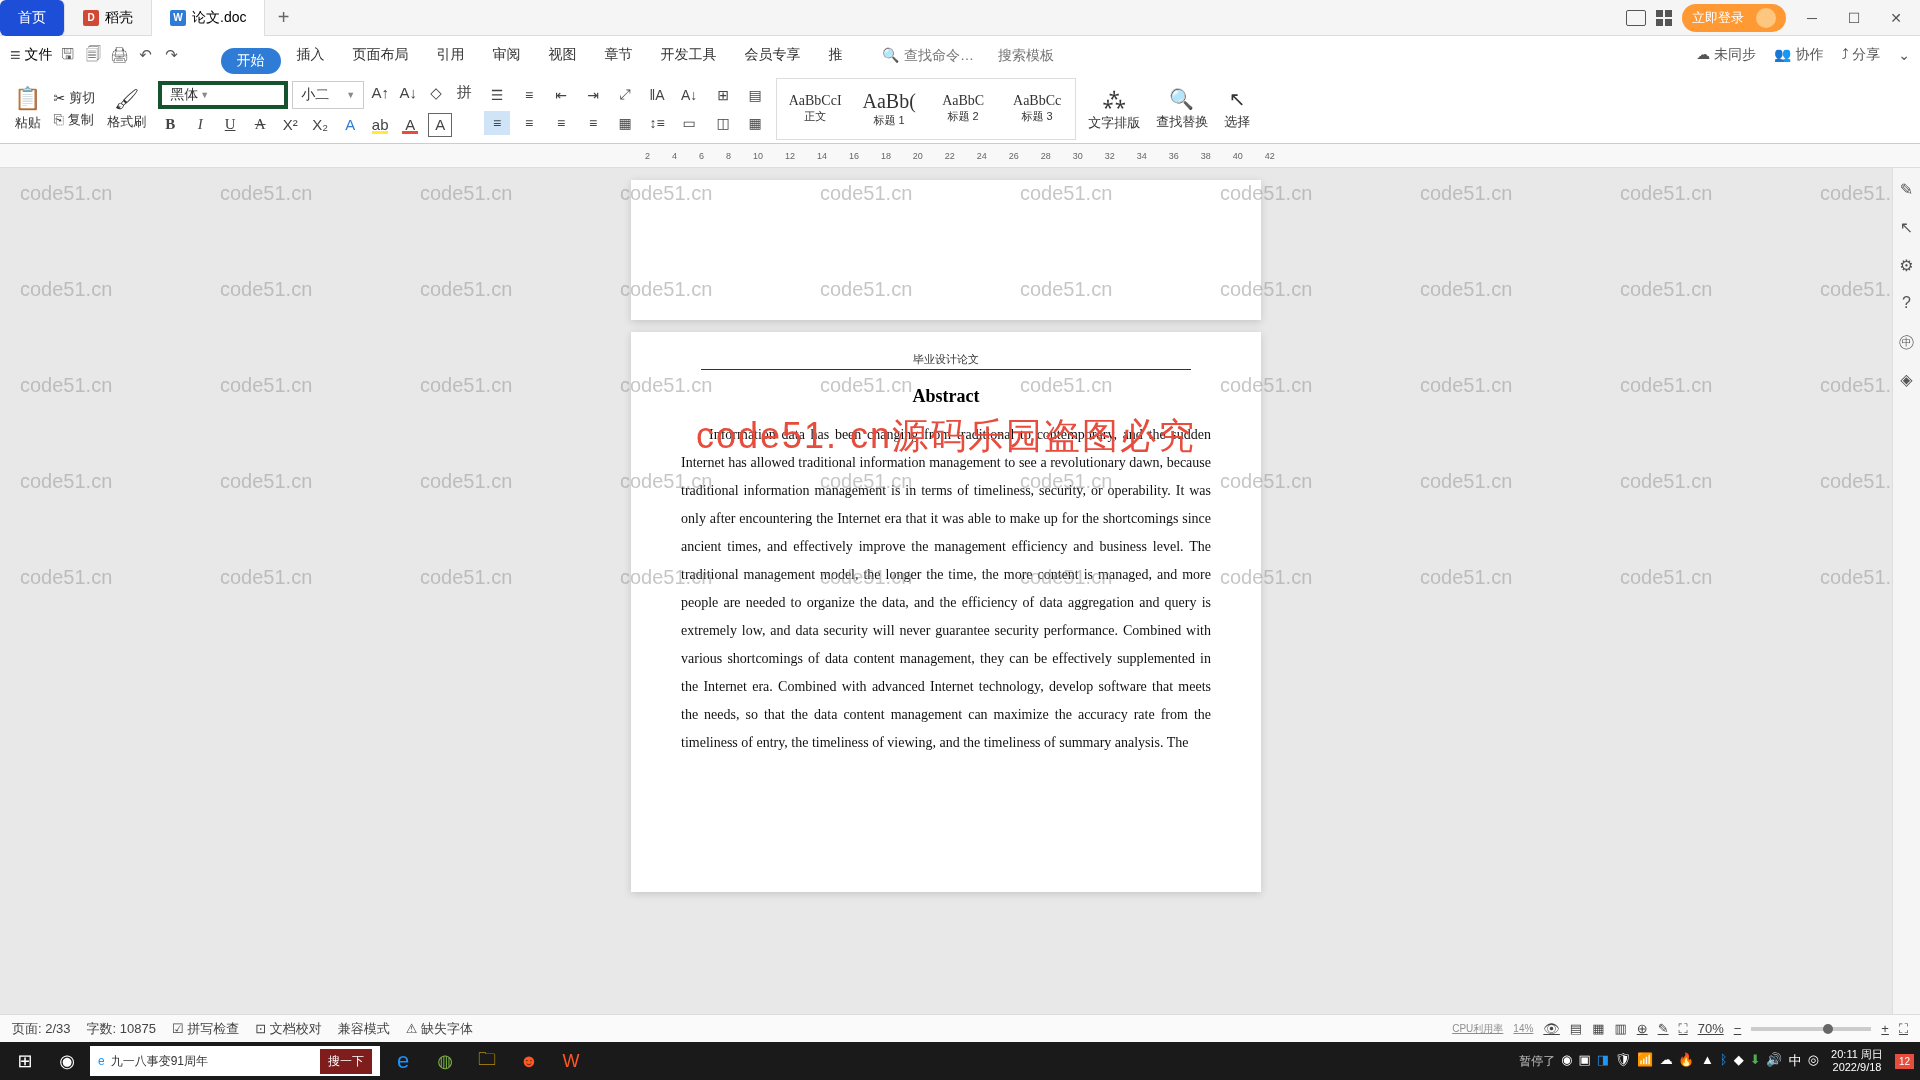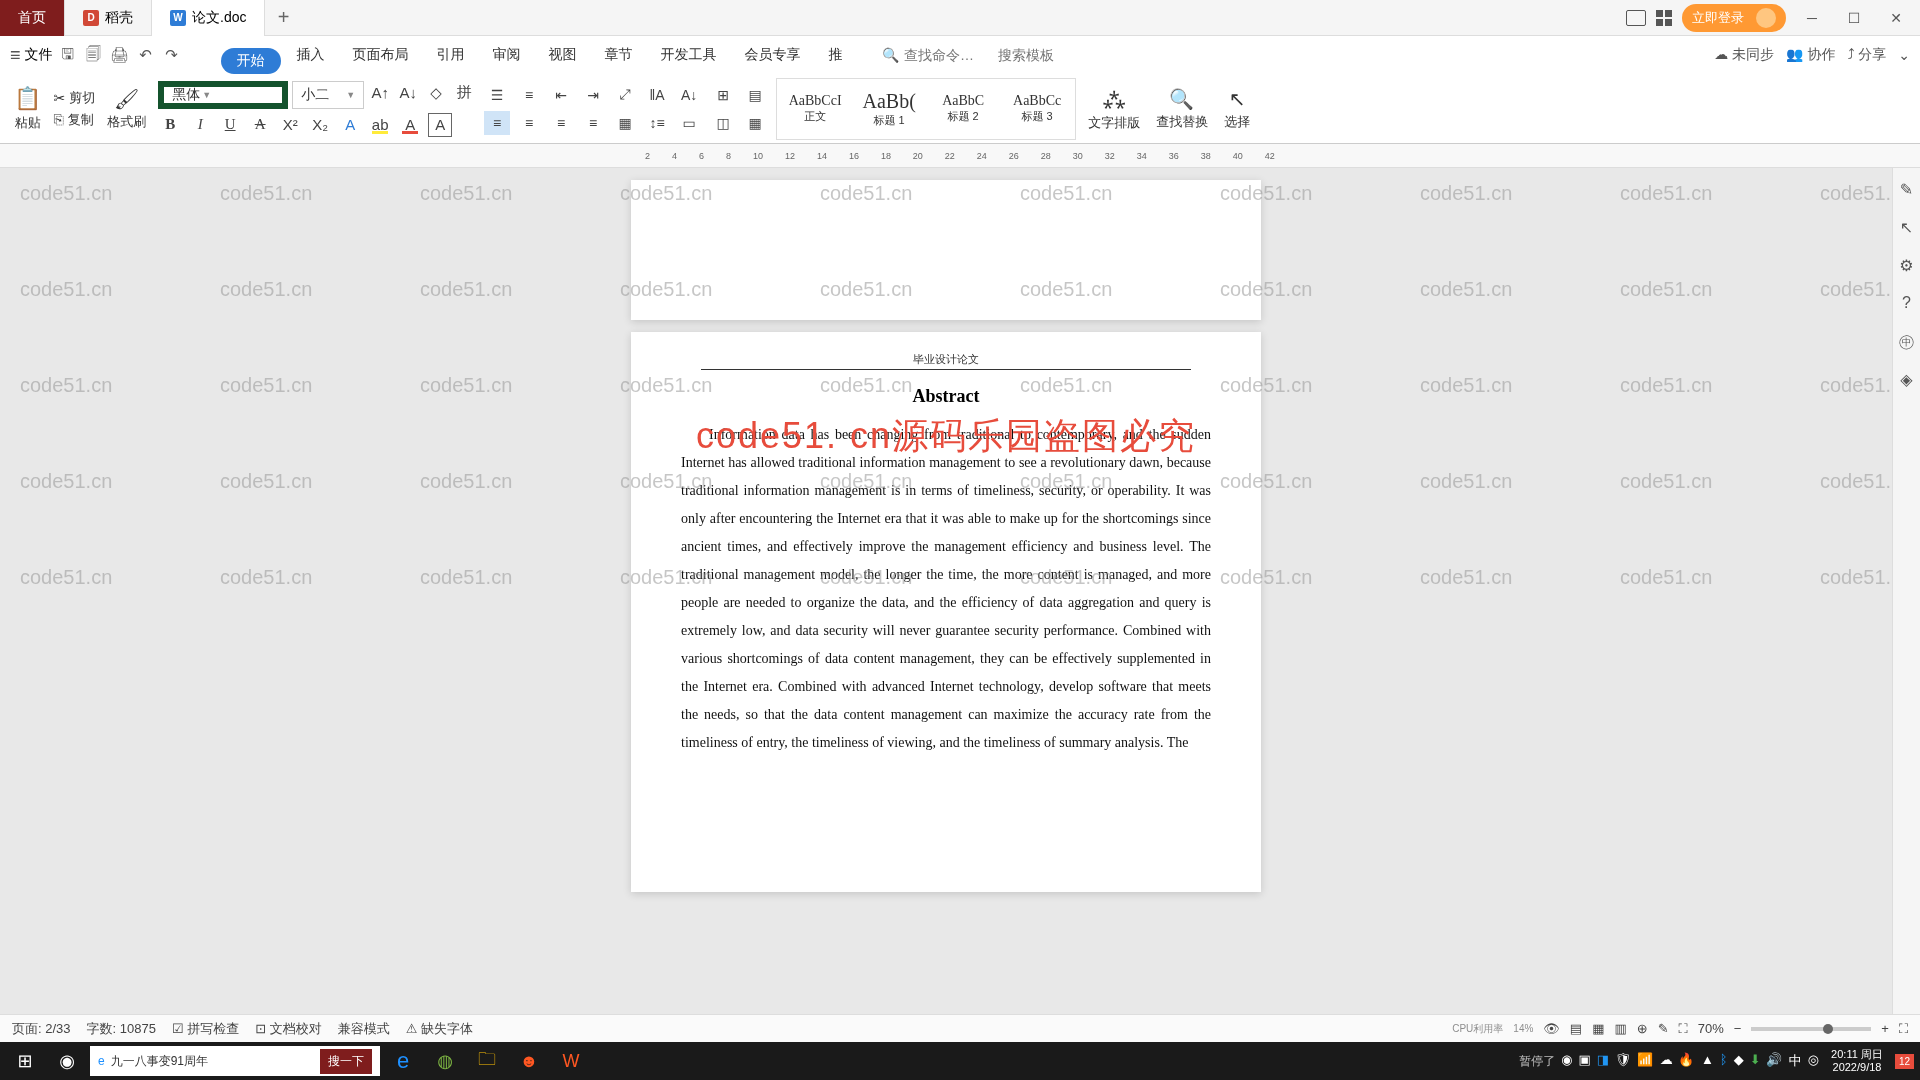--- a/index.html
+++ b/index.html
@@ -1,44 +1,44 @@
 <!DOCTYPE html>
 <html><head>
 <meta charset="utf-8">
 <style>
 *{margin:0;padding:0;box-sizing:border-box;font-family:"Microsoft YaHei",sans-serif;}
 body{width:1920px;height:1080px;background:#fff;overflow:hidden;position:relative;}
 .tabbar{height:36px;background:#f5f5f5;display:flex;align-items:center;border-bottom:1px solid #ddd;}
 .tab{height:36px;padding:0 18px;display:flex;align-items:center;gap:6px;font-size:14px;border-right:1px solid #ddd;cursor:pointer;}
-.tab.home{background:#7f1d1d;color:#fff;}
+.tab.home{background:#1d4ed8;color:#fff;border-radius:6px;}
 .tab.active{background:#fff;}
 .tab-icon{width:16px;height:16px;display:inline-block;}
 .tab-ico-k{background:#d14836;color:#fff;font-size:10px;font-weight:bold;border-radius:2px;text-align:center;line-height:16px;}
 .tab-ico-w{background:#2e7cd6;color:#fff;font-size:10px;font-weight:bold;border-radius:2px;text-align:center;line-height:16px;}
 .tab-plus{width:36px;text-align:center;font-size:20px;color:#666;}
 .tabbar-right{margin-left:auto;display:flex;align-items:center;gap:10px;padding-right:8px;}
 .rect-ico{width:20px;height:16px;border:1.5px solid #555;border-radius:2px;}
 .grid-ico{width:16px;height:16px;display:grid;grid-template-columns:1fr 1fr;gap:2px;}
 .grid-ico span{background:#555;}
 .login-btn{background:#ff9933;color:#fff;padding:4px 10px;border-radius:14px;font-size:13px;display:flex;align-items:center;gap:12px;}
 .avatar{width:20px;height:20px;border-radius:50%;background:#ffc680;}
 .win-btn{width:32px;height:28px;display:flex;align-items:center;justify-content:center;color:#555;font-size:14px;}
 .menubar{height:38px;display:flex;align-items:center;padding:0 10px;gap:4px;font-size:14px;}
 .ham{font-size:18px;color:#555;}
 .mini-ico{width:22px;height:22px;color:#555;display:flex;align-items:center;justify-content:center;font-size:15px;}
 .menu-tab{padding:4px 12px;color:#333;}
 .menu-tab.active{background:#2e7cd6;color:#fff;border-radius:14px;padding:4px 16px;margin-top:12px;}
-.menubar-right{margin-left:auto;display:flex;align-items:center;gap:12px;color:#555;}
+.menubar-right{margin-left:auto;display:flex;align-items:center;gap:18px;color:#555;}
 .search-cmd{border:none;outline:none;font-size:14px;width:90px;}
 .ribbon{height:70px;border-bottom:1px solid #ccc;display:flex;align-items:center;padding:4px 10px;gap:8px;font-size:13px;color:#333;}
 .rgrp{display:flex;flex-direction:column;align-items:center;justify-content:center;gap:2px;padding:0 4px;}
 .rclip{display:flex;flex-direction:column;gap:4px;font-size:13px;}
 .rclip-row{display:flex;align-items:center;gap:4px;}
 .scissors{font-size:14px;}
-.font-sel{border:6px solid #14532d;height:28px;padding:0 8px;min-width:130px;font-size:14px;display:flex;align-items:center;}
+.font-sel{border:4px solid #14532d;height:28px;padding:0 8px;min-width:130px;font-size:14px;display:flex;align-items:center;}
 .size-sel{border:1px solid #ccc;height:28px;padding:0 8px;width:72px;font-size:14px;display:flex;align-items:center;justify-content:space-between;}
 .fbtn{width:24px;height:24px;display:flex;align-items:center;justify-content:center;font-size:15px;color:#444;}
 .fbtn.b{font-weight:bold;font-family:serif;}
 .fbtn.i{font-style:italic;font-family:serif;}
 .fbtn.u{text-decoration:underline;font-family:serif;}
 .fbtn.s{text-decoration:line-through;font-family:serif;}
 .color-bar{height:3px;width:16px;margin-top:-2px;}
 .para-grid{display:grid;grid-template-columns:repeat(7,auto);gap:4px 6px;}
 .pbtn{width:26px;height:24px;display:flex;align-items:center;justify-content:center;font-size:14px;color:#444;}
 .pbtn.active{background:#d0e4f7;}
@@ -53,21 +53,21 @@
 .page1{height:140px;}
 .page2{min-height:560px;padding:20px 50px;}
 .doc-header{text-align:center;font-size:11px;color:#333;border-bottom:1px solid #333;padding-bottom:2px;margin:0 20px 16px;}
 .doc-title{text-align:center;font-size:18px;font-family:serif;font-weight:bold;margin-bottom:14px;}
 .doc-body{font-family:"Times New Roman",serif;font-size:14px;line-height:2.0;text-align:justify;color:#111;text-indent:2em;}
 .watermark{position:absolute;color:#999;font-size:20px;pointer-events:none;opacity:0.55;}
 .wm-red{position:absolute;left:50%;transform:translateX(-50%);top:244px;color:#e74c3c;font-size:36px;font-weight:500;letter-spacing:2px;pointer-events:none;}
 .rightpanel{position:absolute;right:0;top:168px;bottom:38px;width:28px;background:#f5f5f5;border-left:1px solid #ddd;display:flex;flex-direction:column;align-items:center;gap:18px;padding-top:12px;}
 .rp-ico{width:20px;height:20px;color:#555;font-size:16px;text-align:center;}
 .statusbar{position:absolute;bottom:38px;left:0;right:0;height:28px;background:#fafafa;border-top:1px solid #ddd;display:flex;align-items:center;padding:0 12px;font-size:13px;color:#444;gap:16px;}
-.statusbar-right{margin-left:auto;display:flex;align-items:center;gap:10px;}
+.statusbar-right{margin-left:auto;display:flex;align-items:center;gap:10px;text-decoration:underline;}
 .zoom-slider{width:120px;height:4px;background:#ccc;position:relative;}
 .zoom-thumb{position:absolute;width:10px;height:10px;background:#666;border-radius:50%;top:-3px;left:60%;}
 .taskbar{position:absolute;bottom:0;left:0;right:0;height:38px;background:#1a1a1a;display:flex;align-items:center;padding:0 6px;gap:4px;color:#fff;font-size:12px;}
 .tb-ico{width:38px;height:38px;display:flex;align-items:center;justify-content:center;font-size:18px;}
 .tb-search{background:#fff;color:#333;height:30px;display:flex;align-items:center;padding:0 8px;gap:6px;}
 .tb-search input{border:none;outline:none;width:100px;font-size:12px;}
 .tb-search-btn{background:#7f1d1d;color:#fff;padding:4px 8px;font-size:12px;}
 .tb-right{margin-left:auto;display:flex;align-items:center;gap:6px;}
 .tb-tray{display:flex;gap:6px;font-size:13px;}
 .tb-clock{text-align:center;line-height:1.2;font-size:11px;padding:0 6px;}

